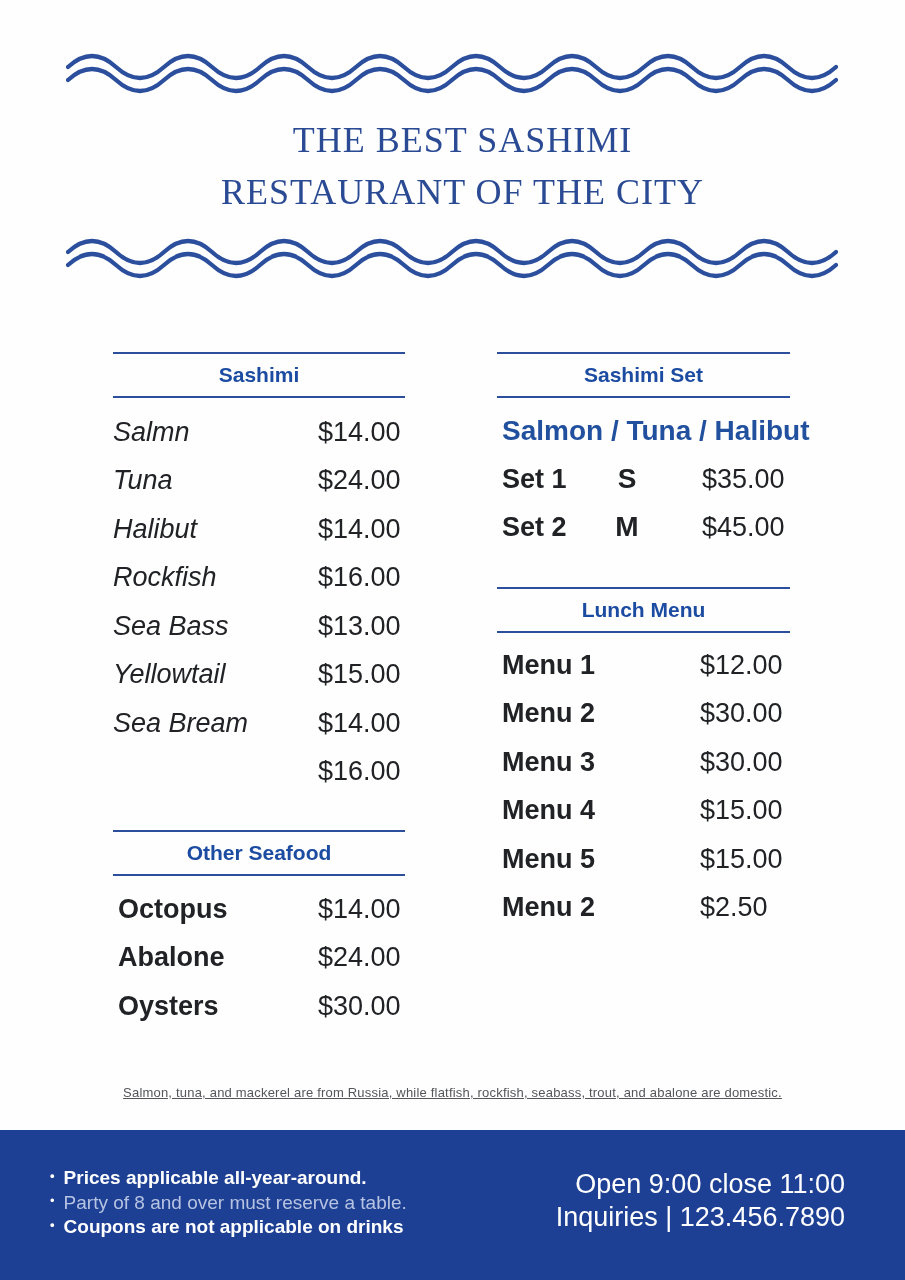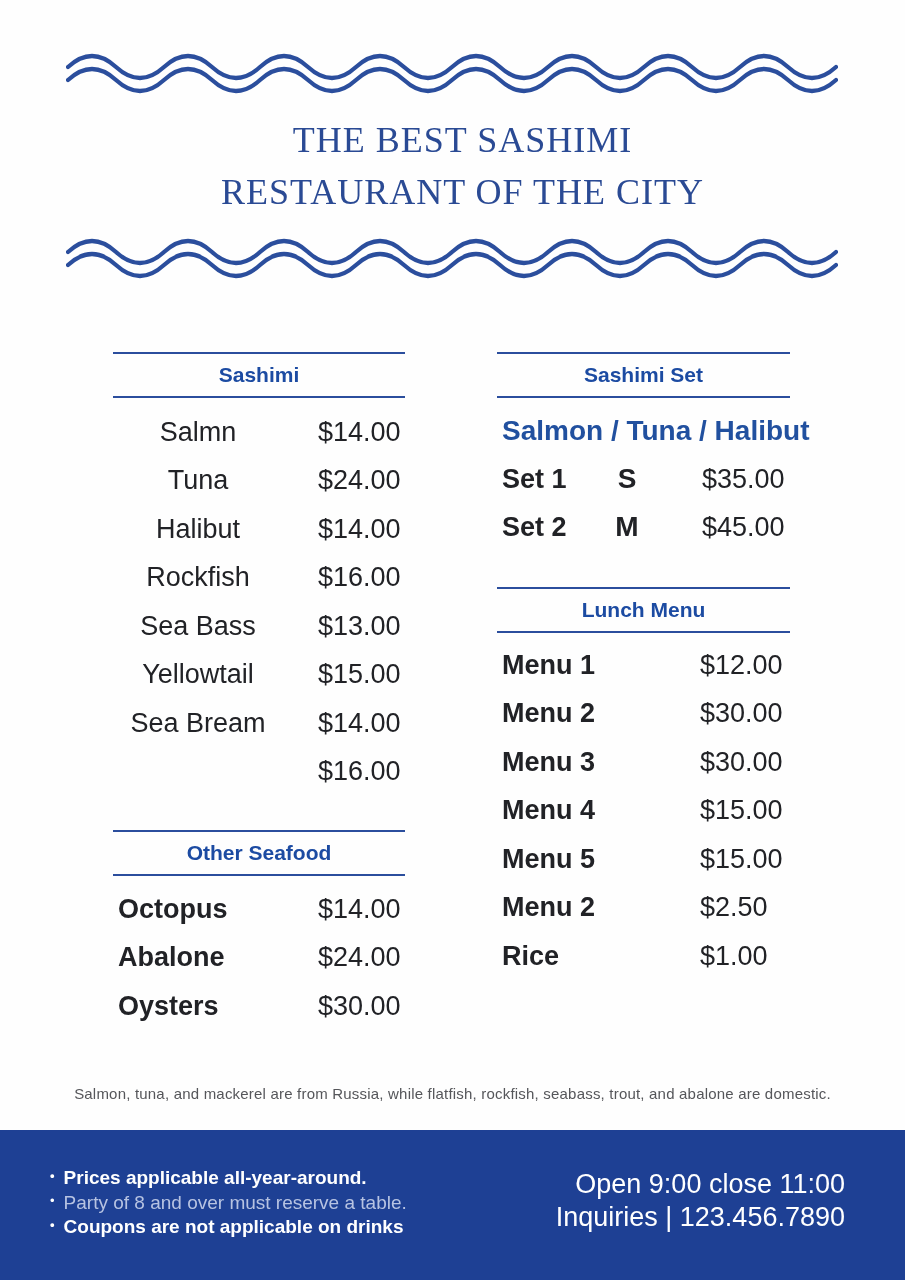--- a/index.html
+++ b/index.html
@@ -24,37 +24,37 @@
   .col-right{left:497px;}
   .sec-header{
     margin-top:12px;
     border-top:2px solid #2b4e9d;border-bottom:2px solid #2b4e9d;
     height:42px;display:flex;align-items:center;justify-content:center;
     color:#1c4ba2;font-size:21px;font-weight:600;
   }
   .items{margin-top:10px;}
   .row{position:relative;height:48.5px;display:flex;align-items:center;font-size:27px;}
   .row .price{position:absolute;left:205px;white-space:nowrap;}
-  .name-centered{width:170px;text-align:center;}
+  .name-centered{width:170px;font-style:italic;}
   .name-left{padding-left:5px;font-weight:bold;}
   .subtitle{
     margin-top:15px;padding-left:5px;height:36px;line-height:36px;
     color:#21509f;font-size:28px;font-weight:600;white-space:nowrap;
   }
   .set-rows{margin-top:6px;}
   .set-rows .row{height:48px;}
   .size{position:absolute;left:112px;width:36px;text-align:center;font-weight:700;font-size:28px;}
   .gap-other{margin-top:34px;}
   .gap-lunch{margin-top:36px;}
   .items-after-other{margin-top:9px;}
   .lunch-items{margin-top:8px;}
   .lunch-items .row .price{left:203px;}
   .note{
     position:absolute;top:1085px;left:0;width:100%;
-    text-align:center;font-size:15px;color:#55565a;letter-spacing:0.2px;
+    text-align:center;font-size:13px;color:#55565a;letter-spacing:0.2px;text-decoration:underline;
   }
   .footer{
     position:absolute;top:1130px;left:0;width:905px;height:150px;
     background:#1e4094;color:#ffffff;
   }
   .footer-notes{position:absolute;left:50px;top:37px;}
   .footer-note-line{display:flex;align-items:flex-start;height:24.5px;font-size:19px;}
   .bullet{font-size:13px;margin-right:9px;position:relative;top:1px;color:#ffffff;}
   .fn-bright{font-weight:600;color:#ffffff;}
   .fn-dim{font-weight:400;color:#b7c3e2;}
@@ -184,24 +184,20 @@
       <span class="price">$15.00</span>
     </div>
     <div class="row">
       <span class="name-left">Menu 5</span>
       <span class="price">$15.00</span>
     </div>
     <div class="row">
       <span class="name-left">Menu 2</span>
       <span class="price">$2.50</span>
     </div>
-    <div class="row">
-      <span class="name-left">Rice</span>
-      <span class="price">$1.00</span>
-    </div>
   </div>
 </div>
 
 <div class="note">Salmon, tuna, and mackerel are from Russia, while flatfish, rockfish, seabass, trout, and abalone are domestic.</div>
 
 <div class="footer">
   <div class="footer-notes">
     <div class="footer-note-line fn-bright">
       <span class="bullet">•</span>
       <span>Prices applicable all-year-around.</span>

